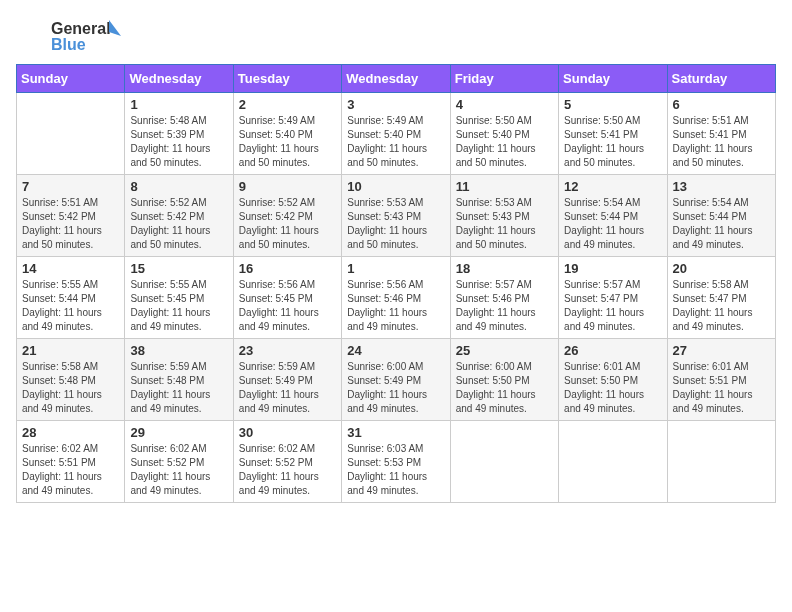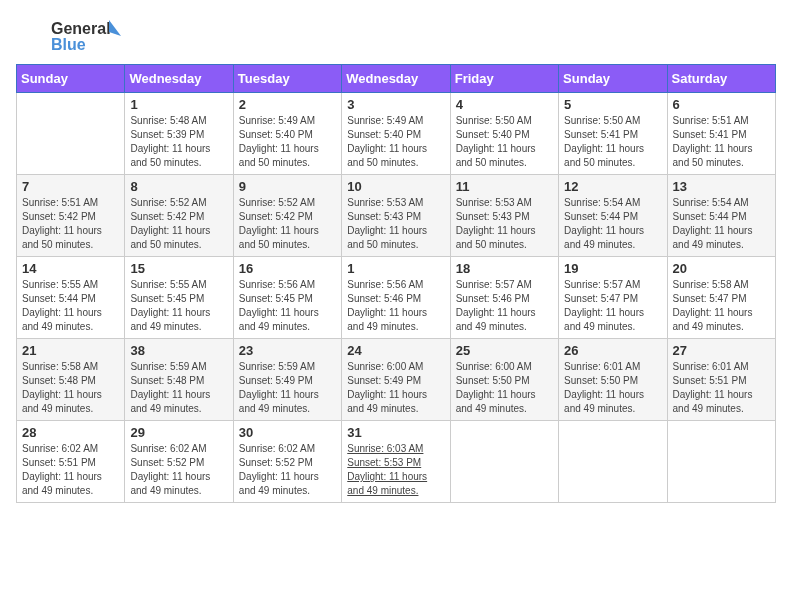--- a/index.html
+++ b/index.html
@@ -323,21 +323,21 @@
         </td>
         <td>
           <span class="day-number">30</span>
           <div class="day-info" style="white-space: pre-line;">Sunrise: 6:02 AM
 Sunset: 5:52 PM
 Daylight: 11 hours
 and 49 minutes.</div>
         </td>
         <td>
           <span class="day-number">31</span>
-          <div class="day-info" style="white-space: pre-line; text-decoration: underline;">Sunrise: 6:03 AM
+          <div class="day-info" style="white-space: pre-line;">Sunrise: 6:03 AM
 Sunset: 5:53 PM
 Daylight: 11 hours
 and 49 minutes.</div>
         </td>
         <td class="empty-cell"></td>
         <td class="empty-cell"></td>
         <td class="empty-cell"></td>
       </tr>
     </tbody>
 </table>

